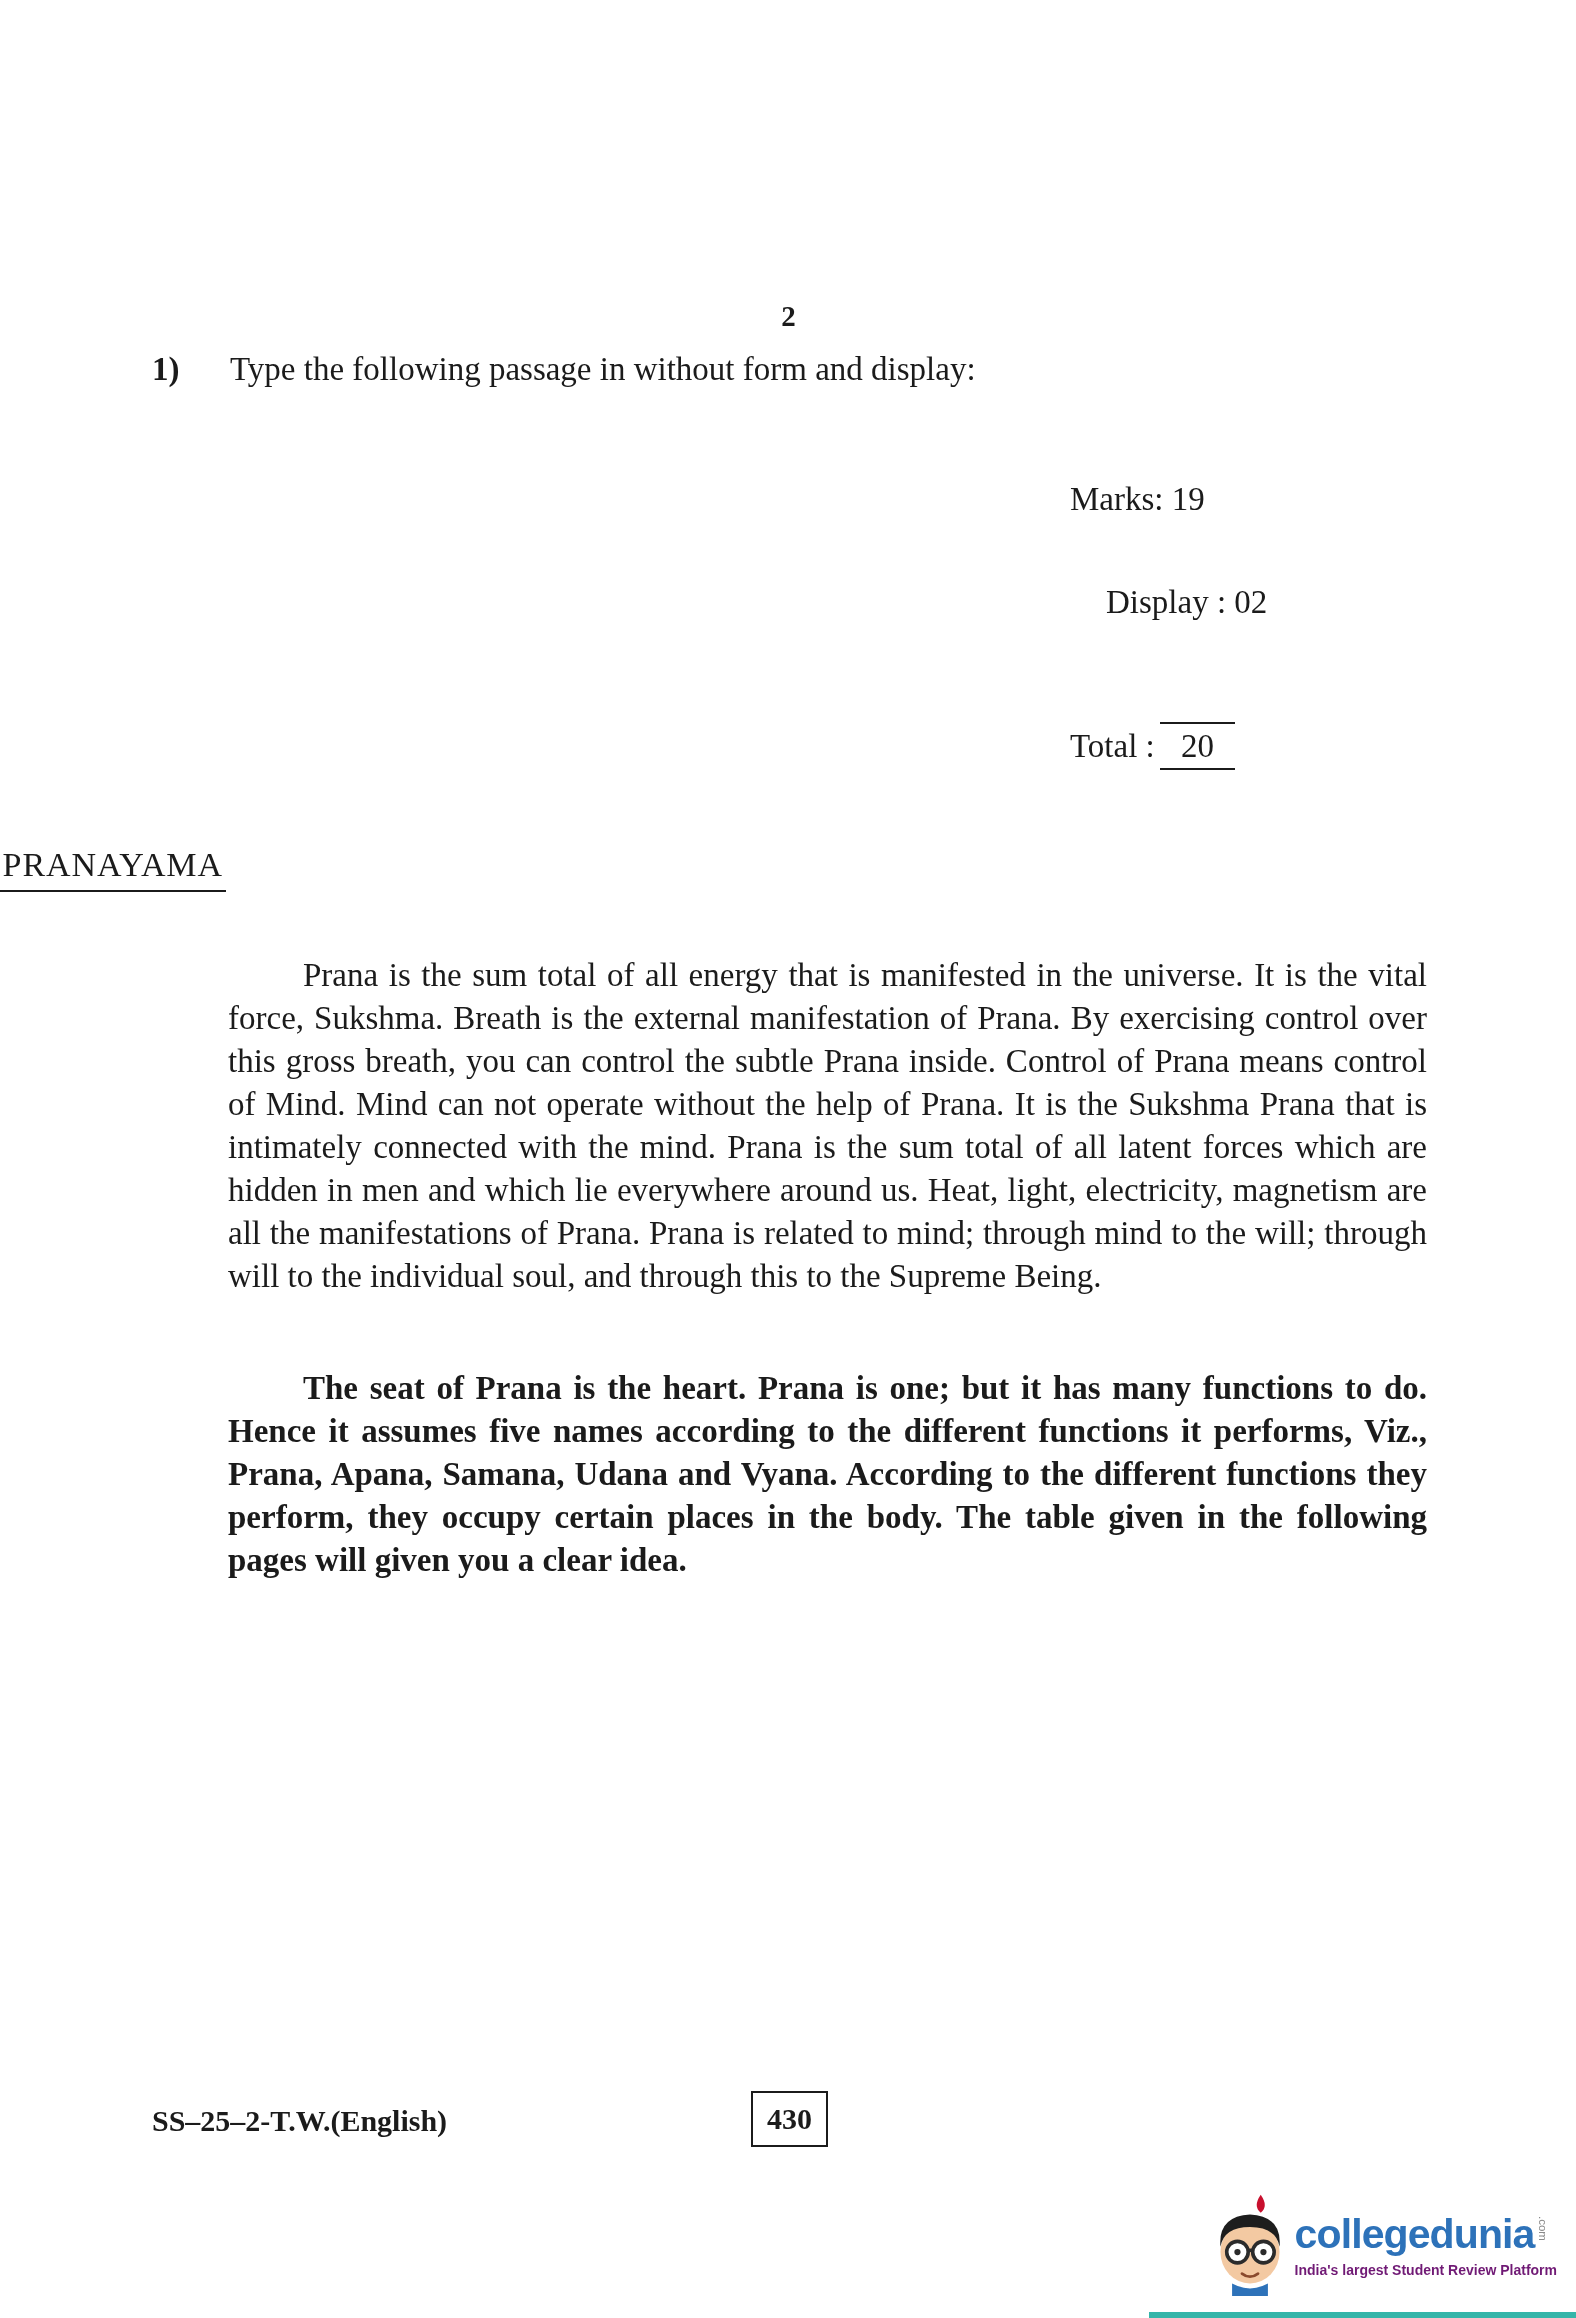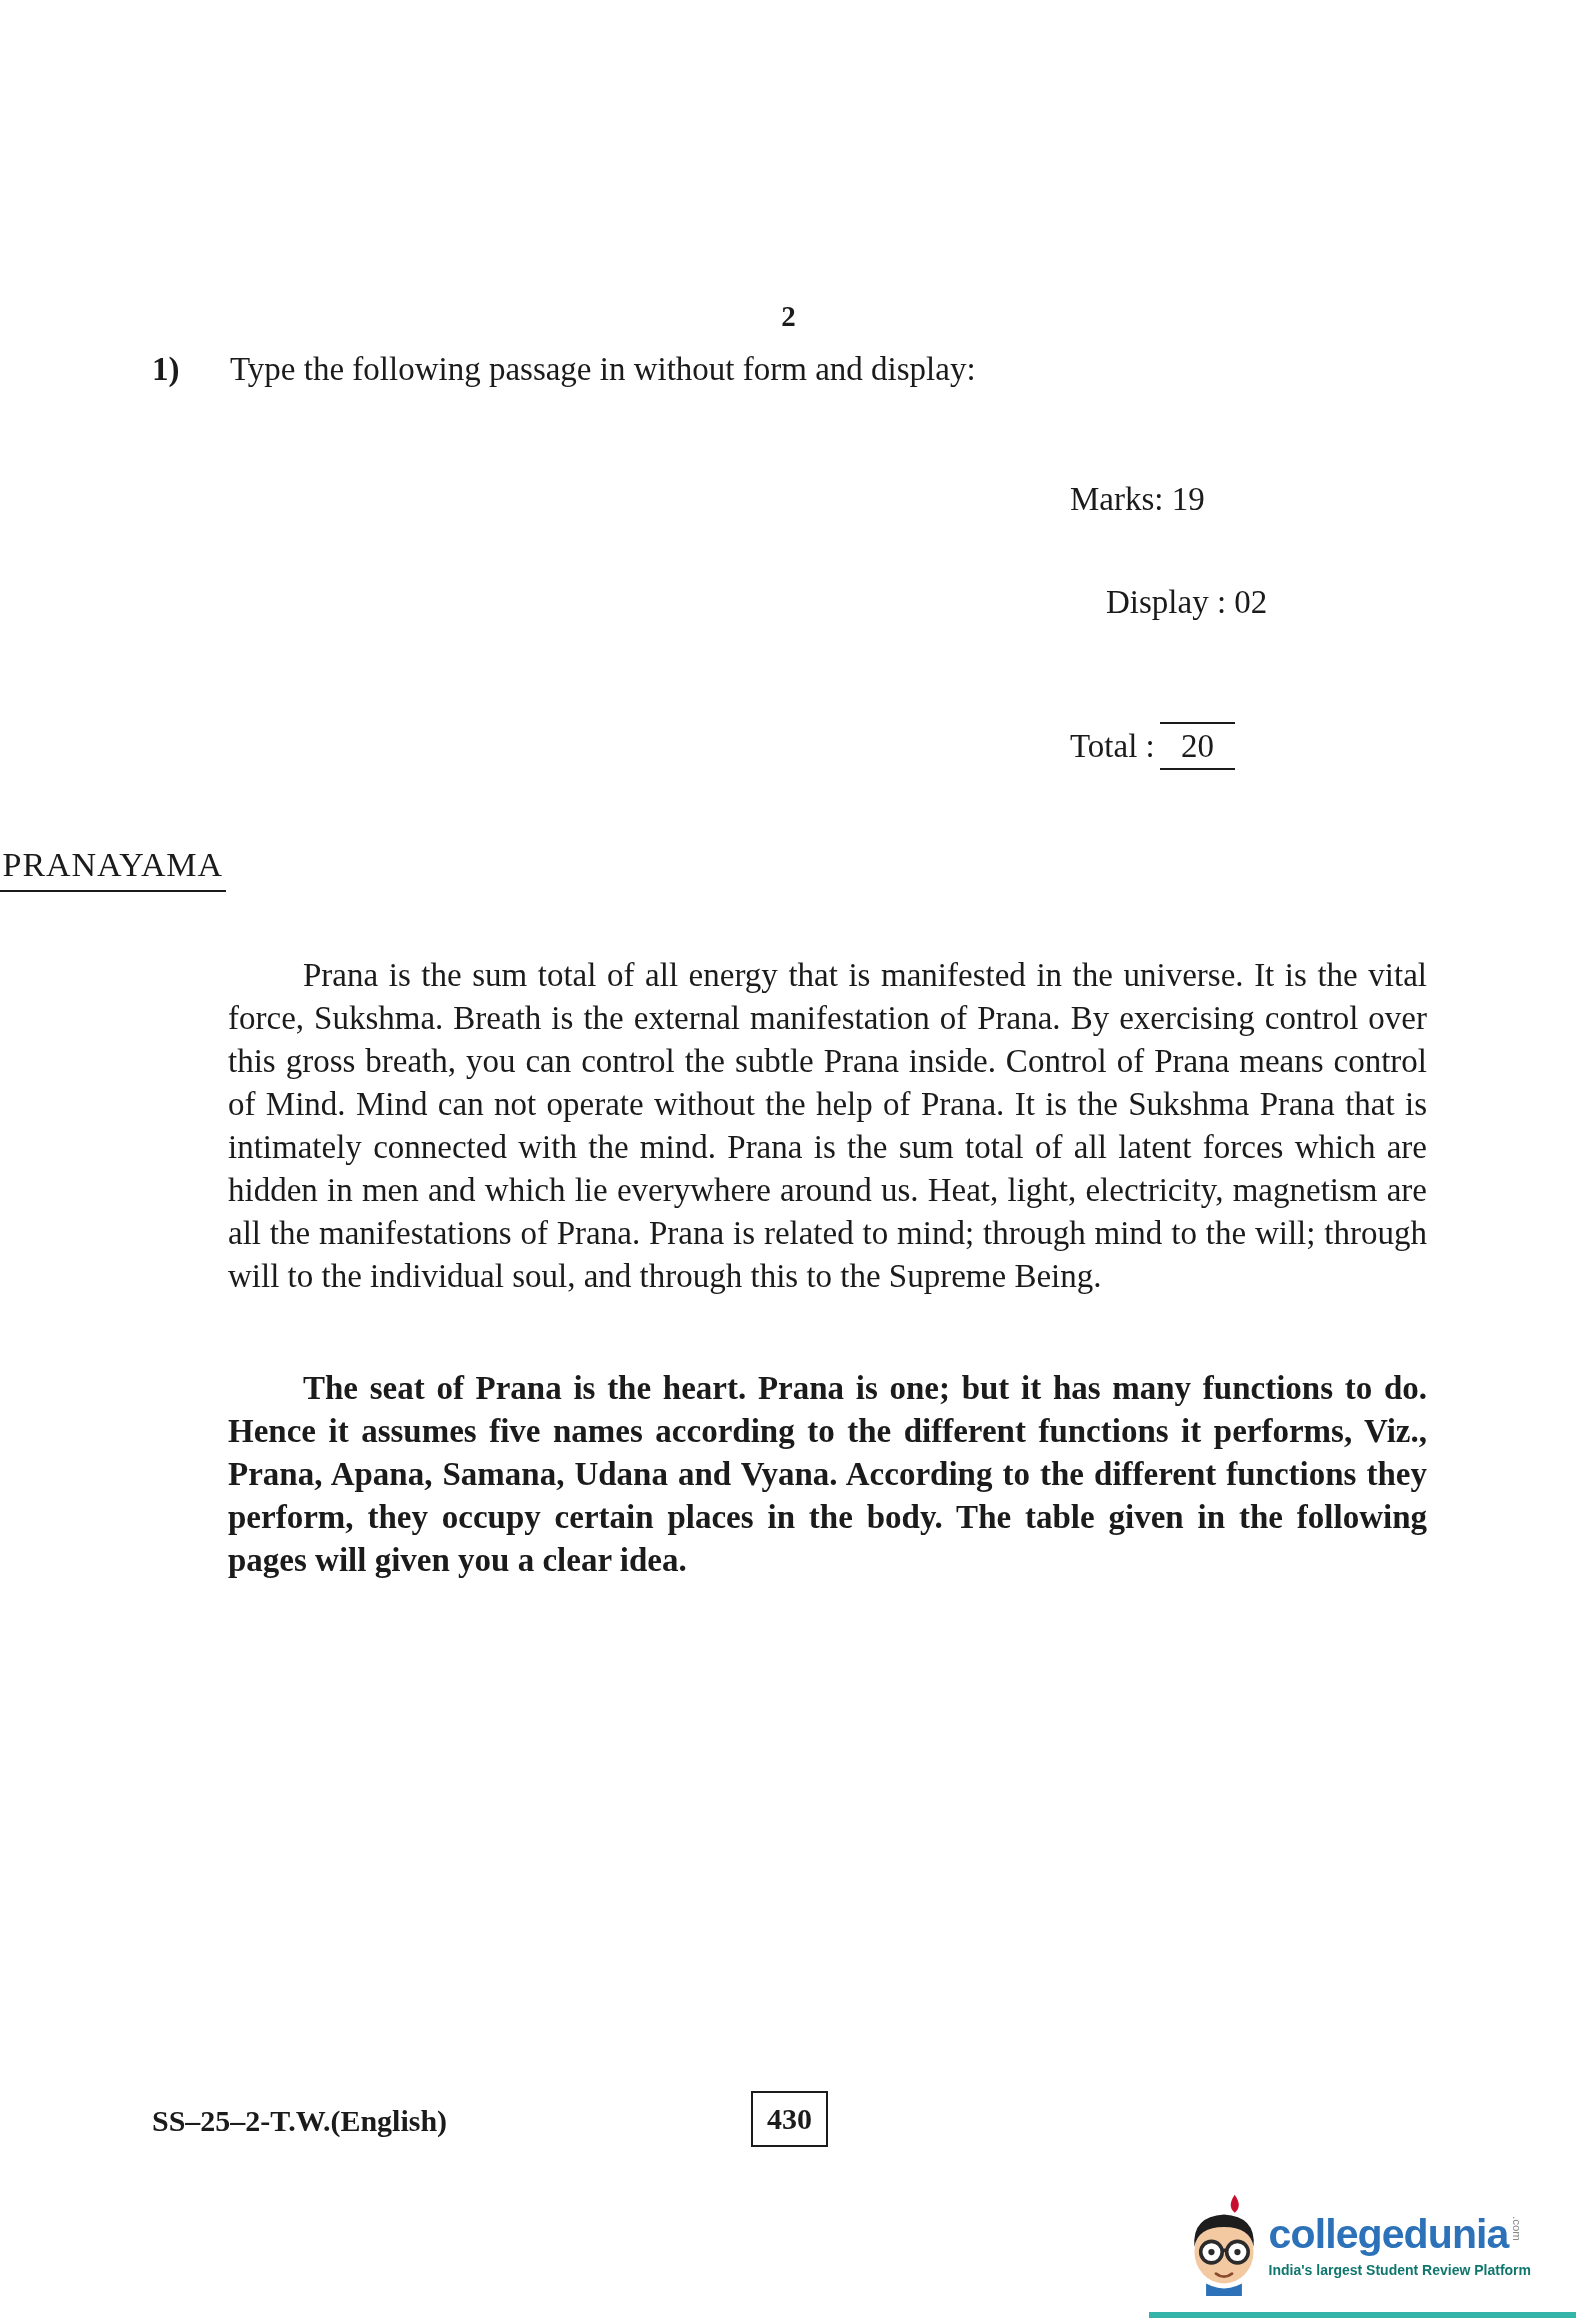--- a/index.html
+++ b/index.html
@@ -93,21 +93,21 @@
     position: absolute;
     top: 2091px;
     left: 751px;
     border: 2.6px solid #1b1b1b;
     padding: 9px 14px;
     font-size: 30px;
     font-weight: 700;
   }
   .logo-card {
     position: absolute;
-    right: 46px;
+    right: 20px;
     bottom: 19.4px;
     display: flex;
     align-items: center;
     gap: 0;
     justify-content: center;
   }
   .mascot {
     flex: 0 0 auto;
   }
   .logo-text-col {
@@ -131,21 +131,21 @@
     font-size: 11.5px;
     color: #8a8a8a;
     writing-mode: vertical-rl;
     margin-left: 2.6px;
     margin-top: 1.8px;
   }
   .tagline {
     font-family: "Liberation Sans", sans-serif;
     font-size: 14px;
     font-weight: 700;
-    color: #0f766e;
+    color: #701a75;
     margin-top: 7px;
   }
   .logo-bar {
     position: absolute;
     right: 0;
     bottom: 0;
     width: 428px;
     height: 7px;
     background: #35b5a9;
   }

